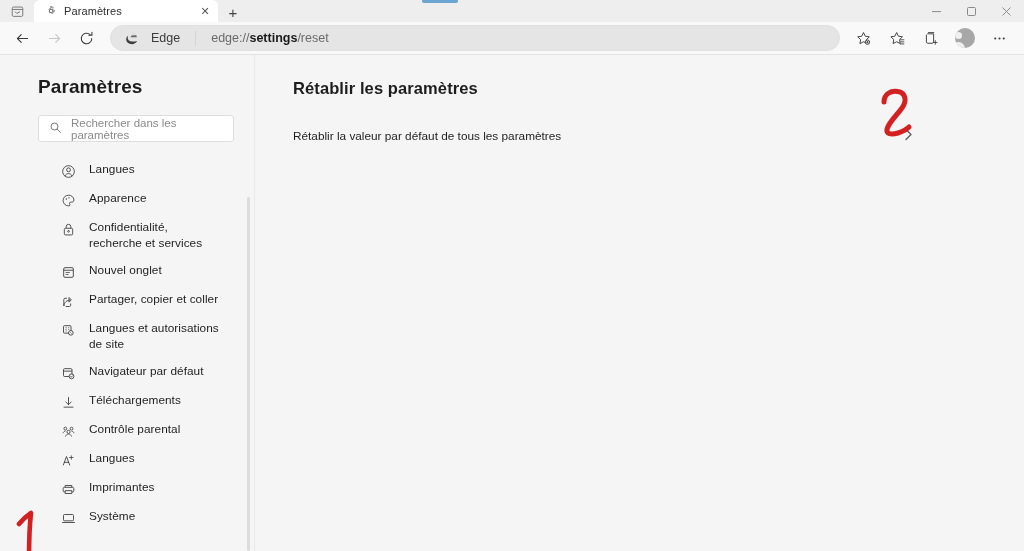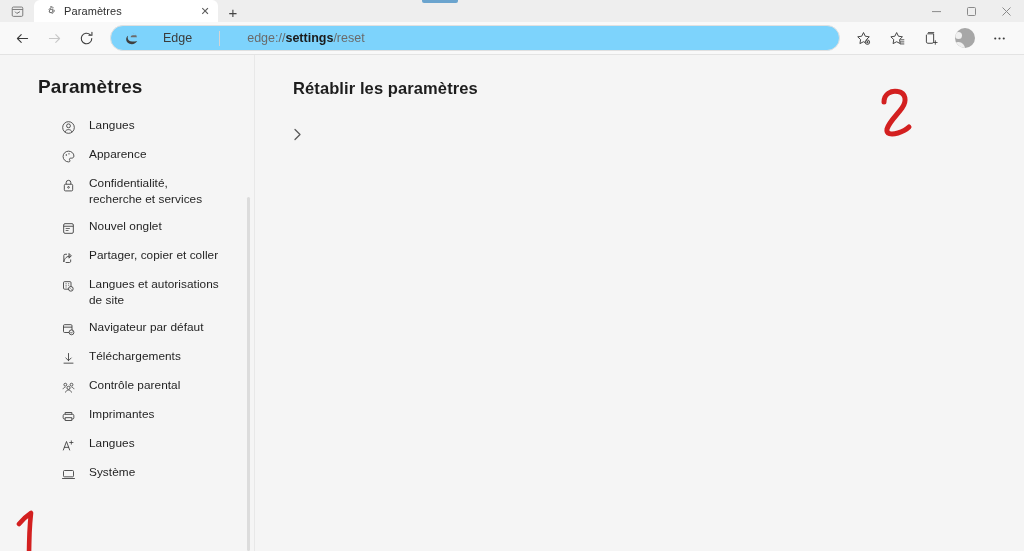--- a/index.html
+++ b/index.html
@@ -93,27 +93,27 @@
     display: flex; align-items: center; justify-content: center;
     border-radius: 5px;
     color: #3a3a3a;
   }
   .tb-btn.disabled { color: #c2c2c2; }
 
   .omnibox {
     flex: 1 1 auto;
     height: 26px;
     margin: 0 6px 0 8px;
-    background: #7dd3fc;
+    background: #e5e5e5;
     border: 1px solid #e0e0e0;
     border-radius: 13px;
     display: flex;
     align-items: center;
     padding: 0 12px;
-    gap: 24px;
+    gap: 12px;
     min-width: 0;
   }
   .omni-icon { width: 16px; height: 16px; display:flex; align-items:center; justify-content:center; flex:0 0 auto;}
   .omni-brand { font-size: 12.5px; color: #3b3b3b; flex: 0 0 auto; }
   .omni-sep { width: 1px; height: 15px; background: #d4d4d4; flex: 0 0 auto; margin: 0 3px; }
   .omni-url { font-size: 12.5px; color: #6a6a6a; white-space: nowrap; overflow: hidden; }
   .omni-url b { color: #1b1b1b; font-weight: 700; }
 
   .tb-right { display: flex; align-items: center; gap: 0px; flex: 0 0 auto; }
   .tb-right .tb-btn { width: 34px; }
@@ -332,20 +332,31 @@
       </svg>
     </div>
   </div>
 </div>
 
 <div class="page">
 
   <div class="sidebar">
     <div class="settings-title">Paramètres</div>
 
+    <div class="search-wrap">
+      <div class="search-box">
+        <span>
+          <svg width="13" height="13" viewBox="0 0 16 16" fill="none" stroke="#6e6e6e" stroke-width="1.15">
+            <circle cx="6.8" cy="6.8" r="4.3"></circle>
+              <path d="M10 10l4 4" stroke-linecap="round"></path>
+          </svg>
+        </span>
+        <span class="ph">Rechercher dans les paramètres</span>
+      </div>
+    </div>
 
     <div class="nav">
 
       <div class="nav-item">
         <span class="ico">
           <svg width="15" height="15" viewBox="0 0 18 18" fill="none" stroke="#3c3c3c" stroke-width="1.05">
             <circle cx="9" cy="9" r="7"></circle>
               <circle cx="9" cy="7" r="2.3"></circle>
               <path d="M4.6 14.6c.8-2 2.4-3.1 4.4-3.1s3.6 1.1 4.4 3.1"></path>
           </svg>
@@ -443,42 +454,42 @@
               <circle cx="9" cy="9.4" r="1.9"></circle>
             <path d="M2.4 11c.5-1.5 1.5-2.3 2.8-2.3M15.6 11c-.5-1.5-1.5-2.3-2.8-2.3"></path>
             <path d="M5.4 15c.6-2 1.9-3 3.6-3s3 1 3.6 3"></path>
           </svg>
         </span>
         <span class="lbl">Contrôle parental</span>
       </div>
 
       <div class="nav-item">
         <span class="ico">
+          <svg width="15" height="15" viewBox="0 0 18 18" fill="none" stroke="#3c3c3c" stroke-width="1.05" stroke-linecap="round">
+            <path d="M2.8 14.4L6.6 4.2l3.8 10.2"></path>
+              <path d="M4.1 11.2h5"></path>
+            <path d="M12.4 3.4v4M10.4 5.4h4" stroke-width=".95"></path>
+          </svg>
+        </span>
+        <span class="lbl">Langues</span>
+      </div>
+
+      <div class="nav-item">
+        <span class="ico">
           <svg width="15" height="15" viewBox="0 0 18 18" fill="none" stroke="#3c3c3c" stroke-width="1.05" stroke-linejoin="round">
             <path d="M5 6.4V4.2h8V6.4"></path>
             <rect x="2.6" y="6.4" width="12.8" height="5.6" rx="1.5"></rect>
             <path d="M5 10.4h8v3.4H5z" fill="#f5f5f5"></path>
           </svg>
         </span>
         <span class="lbl">Imprimantes</span>
       </div>
 
       <div class="nav-item">
         <span class="ico">
-          <svg width="15" height="15" viewBox="0 0 18 18" fill="none" stroke="#3c3c3c" stroke-width="1.05" stroke-linecap="round">
-            <path d="M2.8 14.4L6.6 4.2l3.8 10.2"></path>
-              <path d="M4.1 11.2h5"></path>
-            <path d="M12.4 3.4v4M10.4 5.4h4" stroke-width=".95"></path>
-          </svg>
-        </span>
-        <span class="lbl">Langues</span>
-      </div>
-
-      <div class="nav-item">
-        <span class="ico">
           <svg width="15" height="15" viewBox="0 0 18 18" fill="none" stroke="#3c3c3c" stroke-width="1.05" stroke-linejoin="round">
             <rect x="3" y="4.2" width="12" height="7.6" rx="1.2"></rect>
               <path d="M1.8 13.8h14.4" stroke-linecap="round"></path>
           </svg>
         </span>
         <span class="lbl">Système</span>
       </div>
 
     </div>
 
@@ -488,20 +499,21 @@
       <svg width="34" height="52" viewBox="0 0 34 52" fill="none">
         <path d="M5 14 C9 9, 14 5, 17 3 C17 3, 16 12, 15.5 23 C15.2 32, 15 42, 15 48" stroke="#d32020" stroke-width="4.6" stroke-linecap="round" stroke-linejoin="round"></path>
       </svg>
     </div>
   </div>
 
   <div class="main">
     <h1>Rétablir les paramètres</h1>
 
     <div class="reset-row">
+      <span class="reset-label">Rétablir la valeur par défaut de tous les paramètres</span>
       <span class="chevron">
         <svg width="9" height="13" viewBox="0 0 9 13" fill="none" stroke="#5a5a5a" stroke-width="1.25" stroke-linecap="round" stroke-linejoin="round">
           <path d="M2 1.5L7 6.5L2 11.5"></path>
         </svg>
       </span>
     </div>
 
     <div class="annot" style="left:622px; top:32px; width:48px; height:56px;">
       <svg width="48" height="56" viewBox="0 0 48 56" fill="none">
         <path d="M7 15 C7 7, 14 3, 21 4.5 C29 6, 30 14, 25 21 C20 28, 12 35, 10 42 C9 47, 14 48, 21 46 C26 44.5, 30 42, 32 40" stroke="#d32020" stroke-width="5" stroke-linecap="round" stroke-linejoin="round"></path>

